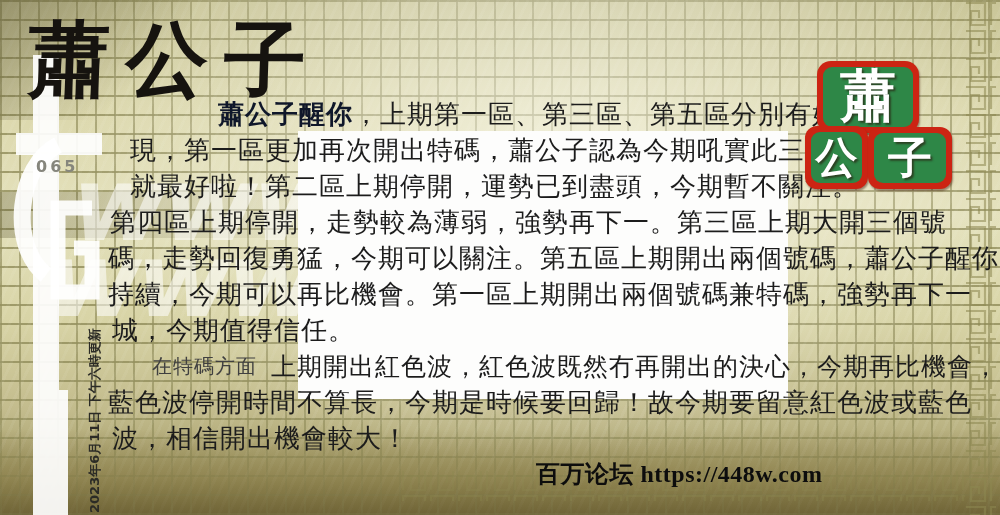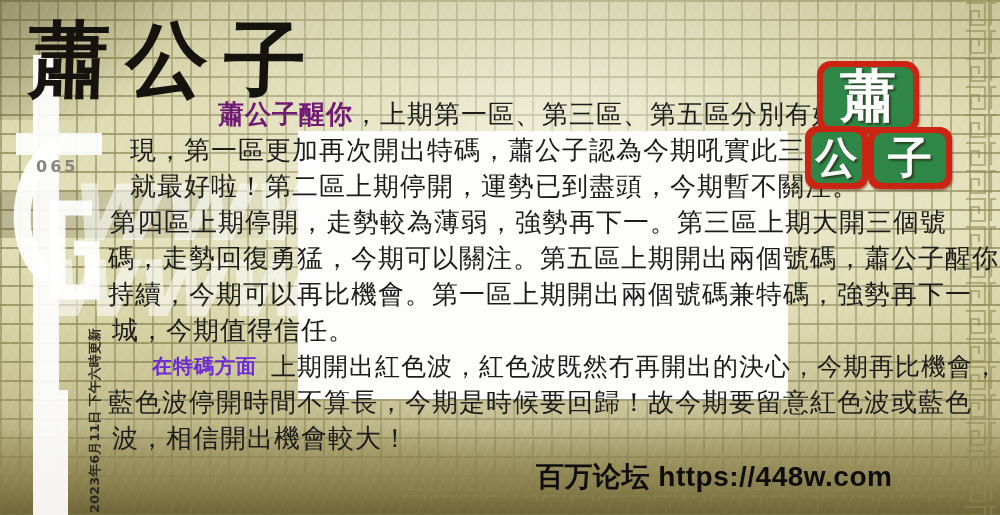--- a/index.html
+++ b/index.html
@@ -58,28 +58,28 @@
   .seal-top .ch{font-size:56px;}
   .seal-bl{left:805px;top:126px;width:63px;height:63px;border-radius:12px;}
   .seal-bl .ch{font-size:42px;}
   .seal-br{left:868px;top:127px;width:84px;height:62px;border-radius:12px;}
   .seal-br .ch{font-size:44px;}
 
   
   .whitebox{position:absolute;left:298px;top:131px;width:490px;height:268px;background:#fdfdfc;}
   .ln{position:absolute;font-size:26px;letter-spacing:1px;color:#1c1c1c;white-space:nowrap;
     font-family:"DejaVu Serif",serif;line-height:1.1;}
-  .lead{font-weight:800;color:#701a75;margin-top:36px;}
-  .special-label{font-size:20px;font-weight:700;color:#6d28d9;margin-right:14px;
+  .lead{font-weight:800;color:#0f172a;margin-top:36px;}
+  .special-label{font-size:20px;font-weight:400;color:#404040;margin-right:14px;
     position:relative;top:-2px;}
   .l8-rest{font-size:25px;margin-top:18px;}
 
   
-  .footer{position:absolute;left:536px;top:458px;font-size:28px;font-weight:800;
-    color:#0d0d0d;font-family:Liberation Sans, sans-serif;letter-spacing:.5px;white-space:nowrap;}
+  .footer{position:absolute;left:536px;top:458px;font-size:24px;font-weight:800;
+    color:#0d0d0d;font-family:Liberation Serif, serif;letter-spacing:.5px;white-space:nowrap;}
 </style>
 </head>
 <body>
 
 <div id="stage">
 
   <div class="tiles"></div>
   <div class="sheen"></div>
   <div class="streaks"></div>
   <div class="shade-topleft"></div>

